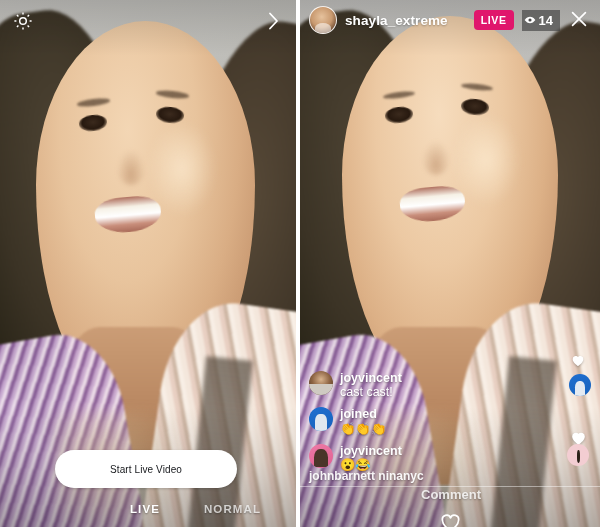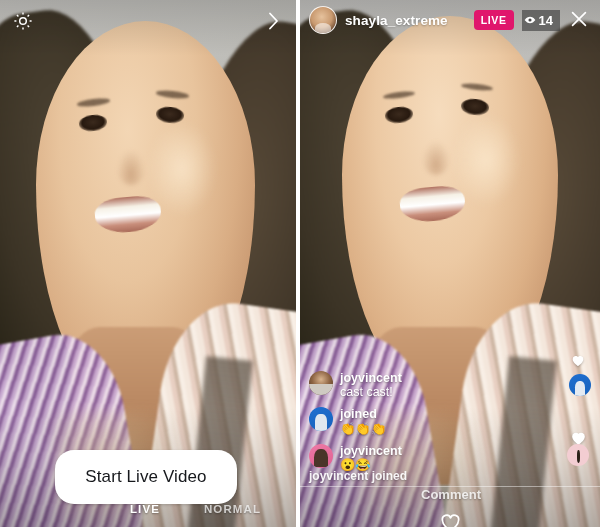--- a/index.html
+++ b/index.html
@@ -191,28 +191,28 @@
 
   
   .gear { left: 10px; top: 8px; width: 26px; height: 26px; }
   .chev { right: 10px; top: 6px; width: 26px; height: 30px; }
 
   .start-pill {
     position: absolute;
     left: 55px;
     top: 450px;
     width: 182px;
-    height: 54px;
+    height: 38px;
     background: #ffffff;
     border-radius: 19px;
     display: flex;
     align-items: center;
     justify-content: center;
     color: #16181c;
-    font-size: 17px;
+    font-size: 10px;
     letter-spacing: .1px;
     box-shadow: 0 1px 3px rgba(0,0,0,.18);
     cursor: pointer;
   }
   .modes {
     position: absolute;
     left: 0;
     right: 0;
     bottom: 6px;
     height: 24px;
@@ -520,21 +520,21 @@
       </div>
       <div class="comment-row">
         <div class="c-avatar a3"></div>
         <div class="c-text">
           <span class="c-user">joyvincent</span>
           <span class="c-body">😮😂</span>
         </div>
       </div>
     </div>
 
-    <div class="joined" style="position:absolute; left:0; bottom:44px;">joyvincent joined</div>
+    <div class="joined" style="position:absolute; left:0; bottom:44px;">johnbarnett ninanyc</div>
 
     <div class="bottom-bar">
       <div class="comment-input">Comment</div>
       <div class="heart-btn">
         <svg width="23" height="21" viewBox="0 0 24 22" fill="none" stroke="#ffffff" stroke-width="1.8" stroke-linejoin="round">
           <path d="M12 19.6S3.6 14.4 3.6 8.6A4.4 4.4 0 0 1 12 6.1a4.4 4.4 0 0 1 8.4 2.5c0 5.8-8.4 11-8.4 11z"></path>
         </svg>
       </div>
       <div class="dots-btn">
         <i></i>

